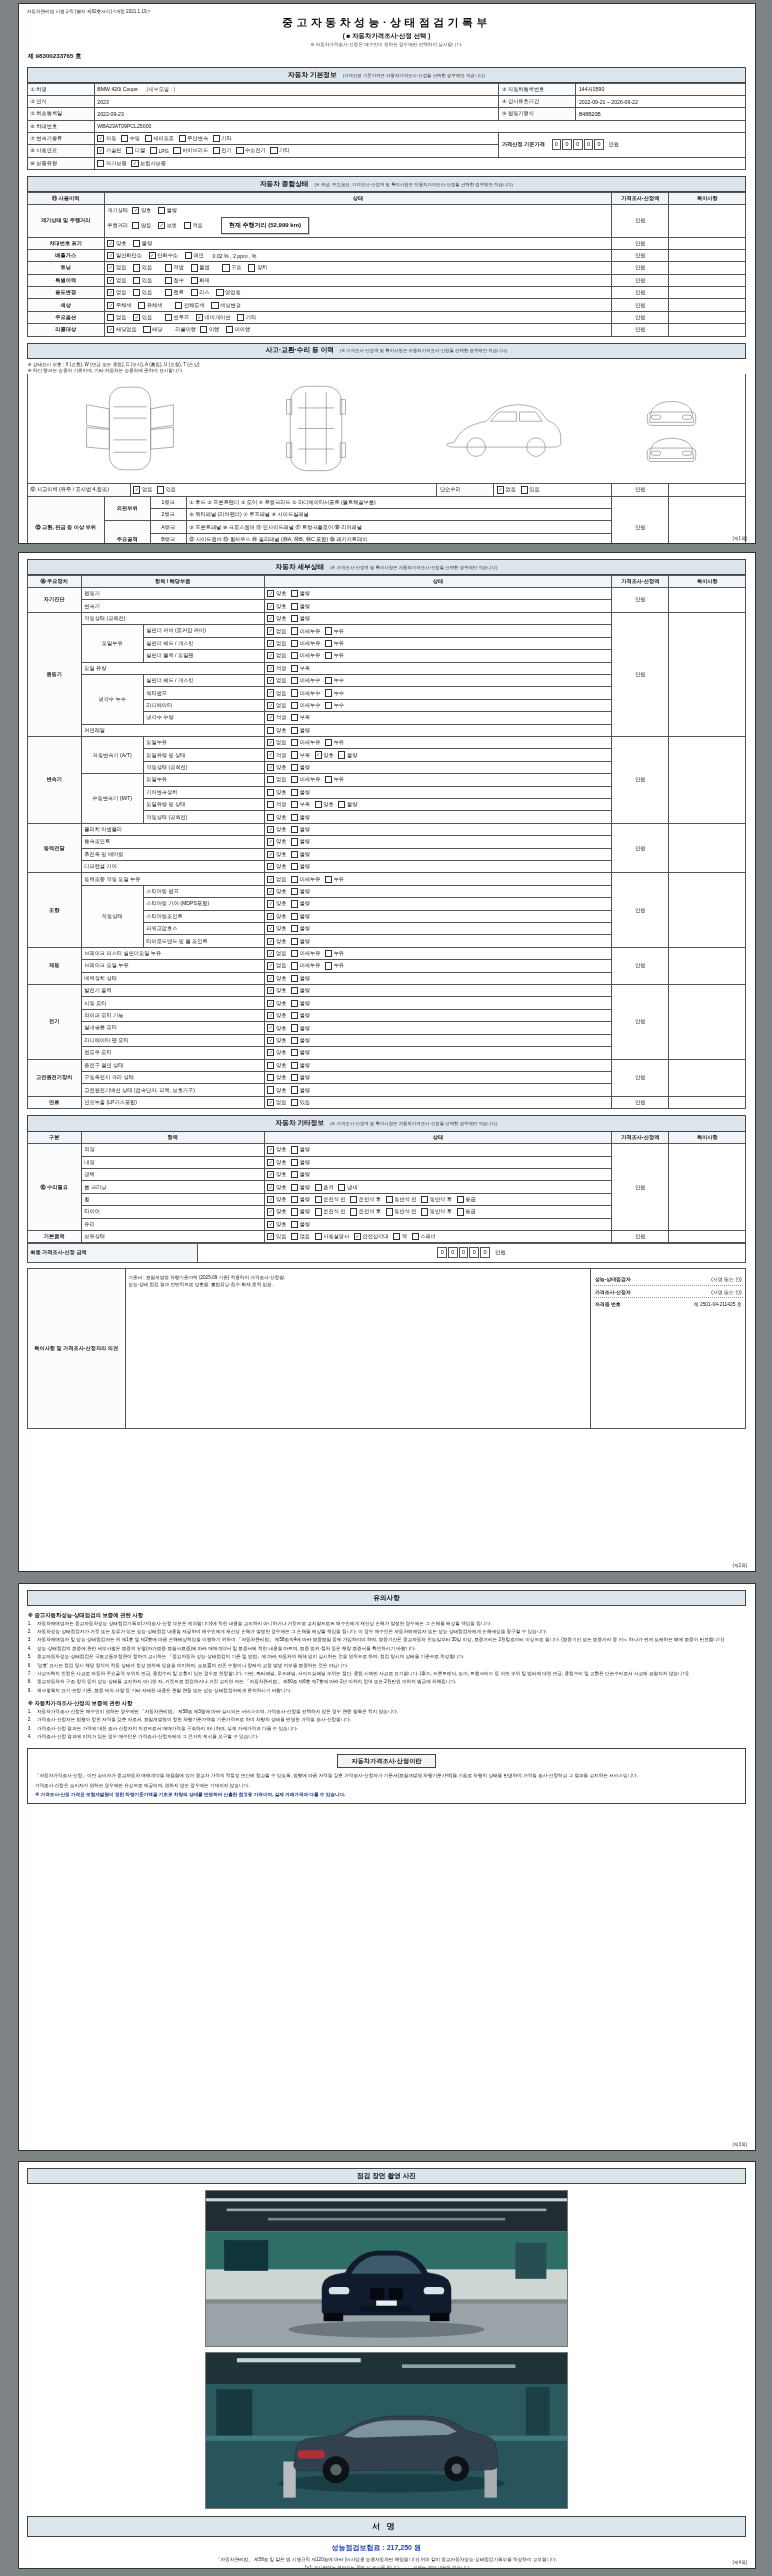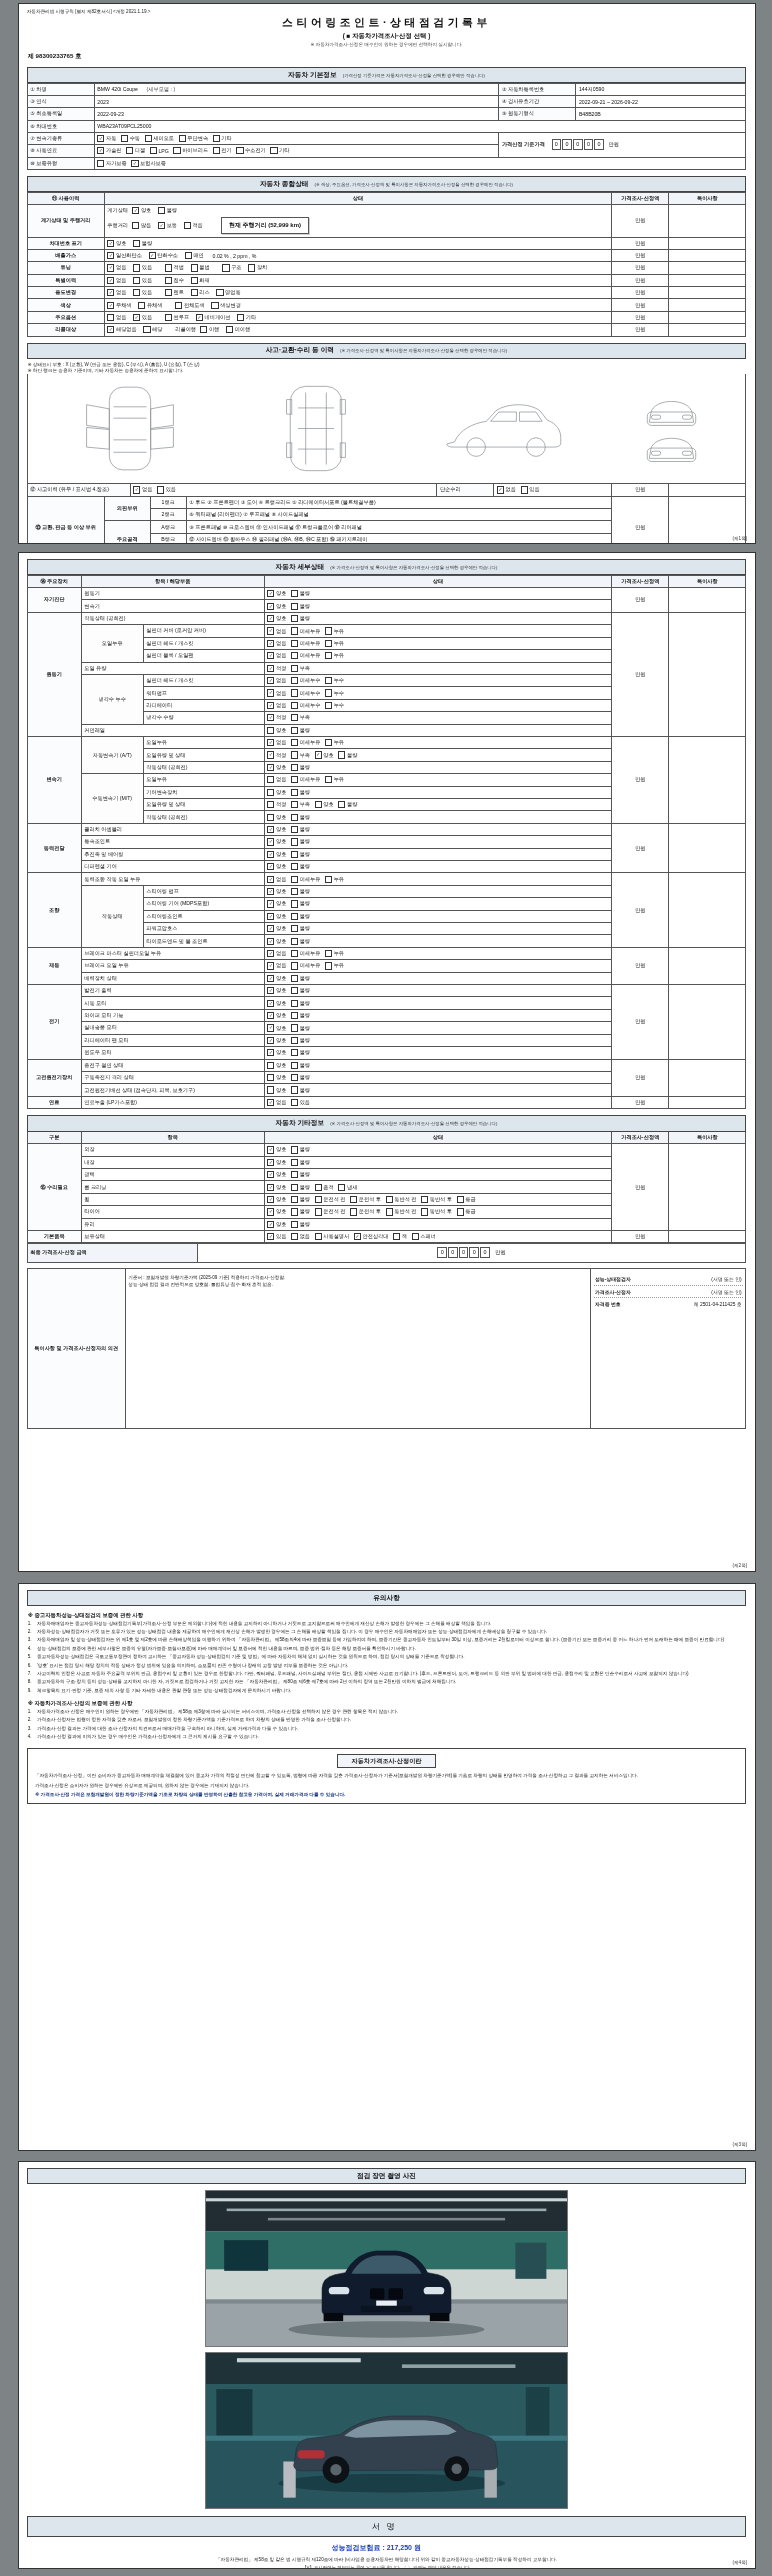--- a/index.html
+++ b/index.html
@@ -47,35 +47,35 @@
   .definetitle span{display:inline-block;border:0.5px solid #444;padding:1.5px 13.4px;font-weight:bold;font-size:6.2px;background:#f1f4f8;}
   .dline{font-size:4.6px;line-height:1.55;margin:2.1px 0;}
   .define-note{font-size:4.6px;font-weight:bold;margin-top:3.1px;color:#14317f;}
   .finalrow td{height:13.4px;}
   .finallabel{text-align:center;font-weight:bold;background:#f1f4f8;}
   .opinion-lines .oline{font-size:4.6px;line-height:1.6;}
   .srow{display:flex;justify-content:space-between;border-bottom:0.5px dotted #999;padding:2.6px 1px;font-size:4.9px;}
   .srow:last-child{border-bottom:none;}
   .slbl{font-weight:bold;}
   .photo{display:block;width:361px;height:155px;margin:5.2px auto;border:0.5px solid #777;}
-  .sign-band{background:#dde5ed;border:0.5px solid #444;text-align:center;font-size:8.2px;font-weight:normal;letter-spacing:6.2px;padding:4.1px;margin-top:7.2px;}
+  .sign-band{background:#dde5ed;border:0.5px solid #444;text-align:center;font-size:8.2px;font-weight:bold;letter-spacing:6.2px;padding:4.1px;margin-top:7.2px;}
   .insurance{text-align:center;color:#1b3eb8;font-weight:bold;font-size:7px;margin:6.2px 20.6px 3.1px 0;}
   .statement{font-size:4.6px;text-align:center;margin-top:4.1px;color:#222;}
   .note2{font-size:4.4px;text-align:center;color:#444;margin-top:2.1px;}
   svg.diag{flex:none;}
   svg.diag path,svg.diag rect,svg.diag circle,svg.diag line{fill:none;stroke:#8a8f94;stroke-width:1.4;}
 </style>
 </head>
 <body>
 
 <div class="canvas">
 
   <div class="page" id="page1">
     <div class="form-ref">자동차관리법 시행규칙 [별지 제82호서식] &lt;개정 2021.1.19.&gt;</div>
-    <div class="doc-title">스티어링조인트·상태점검기록부</div>
+    <div class="doc-title">중고자동차성능·상태점검기록부</div>
     <div class="doc-sub">( ■ 자동차가격조사·산정 선택 )</div>
     <div class="doc-subnote">※ 자동차가격조사·산정은 매수인이 원하는 경우에만 선택하여 실시합니다.</div>
     <div class="doc-no">제 98300233765 호</div>
 
     <div class="band">
       <span>자동차 기본정보</span>
       <span class="bandnote">(가격산정 기준가격은 자동차가격조사·산정을 선택한 경우에만 적습니다)</span>
     </div>
     <table class="frm">
       <colgroup>

